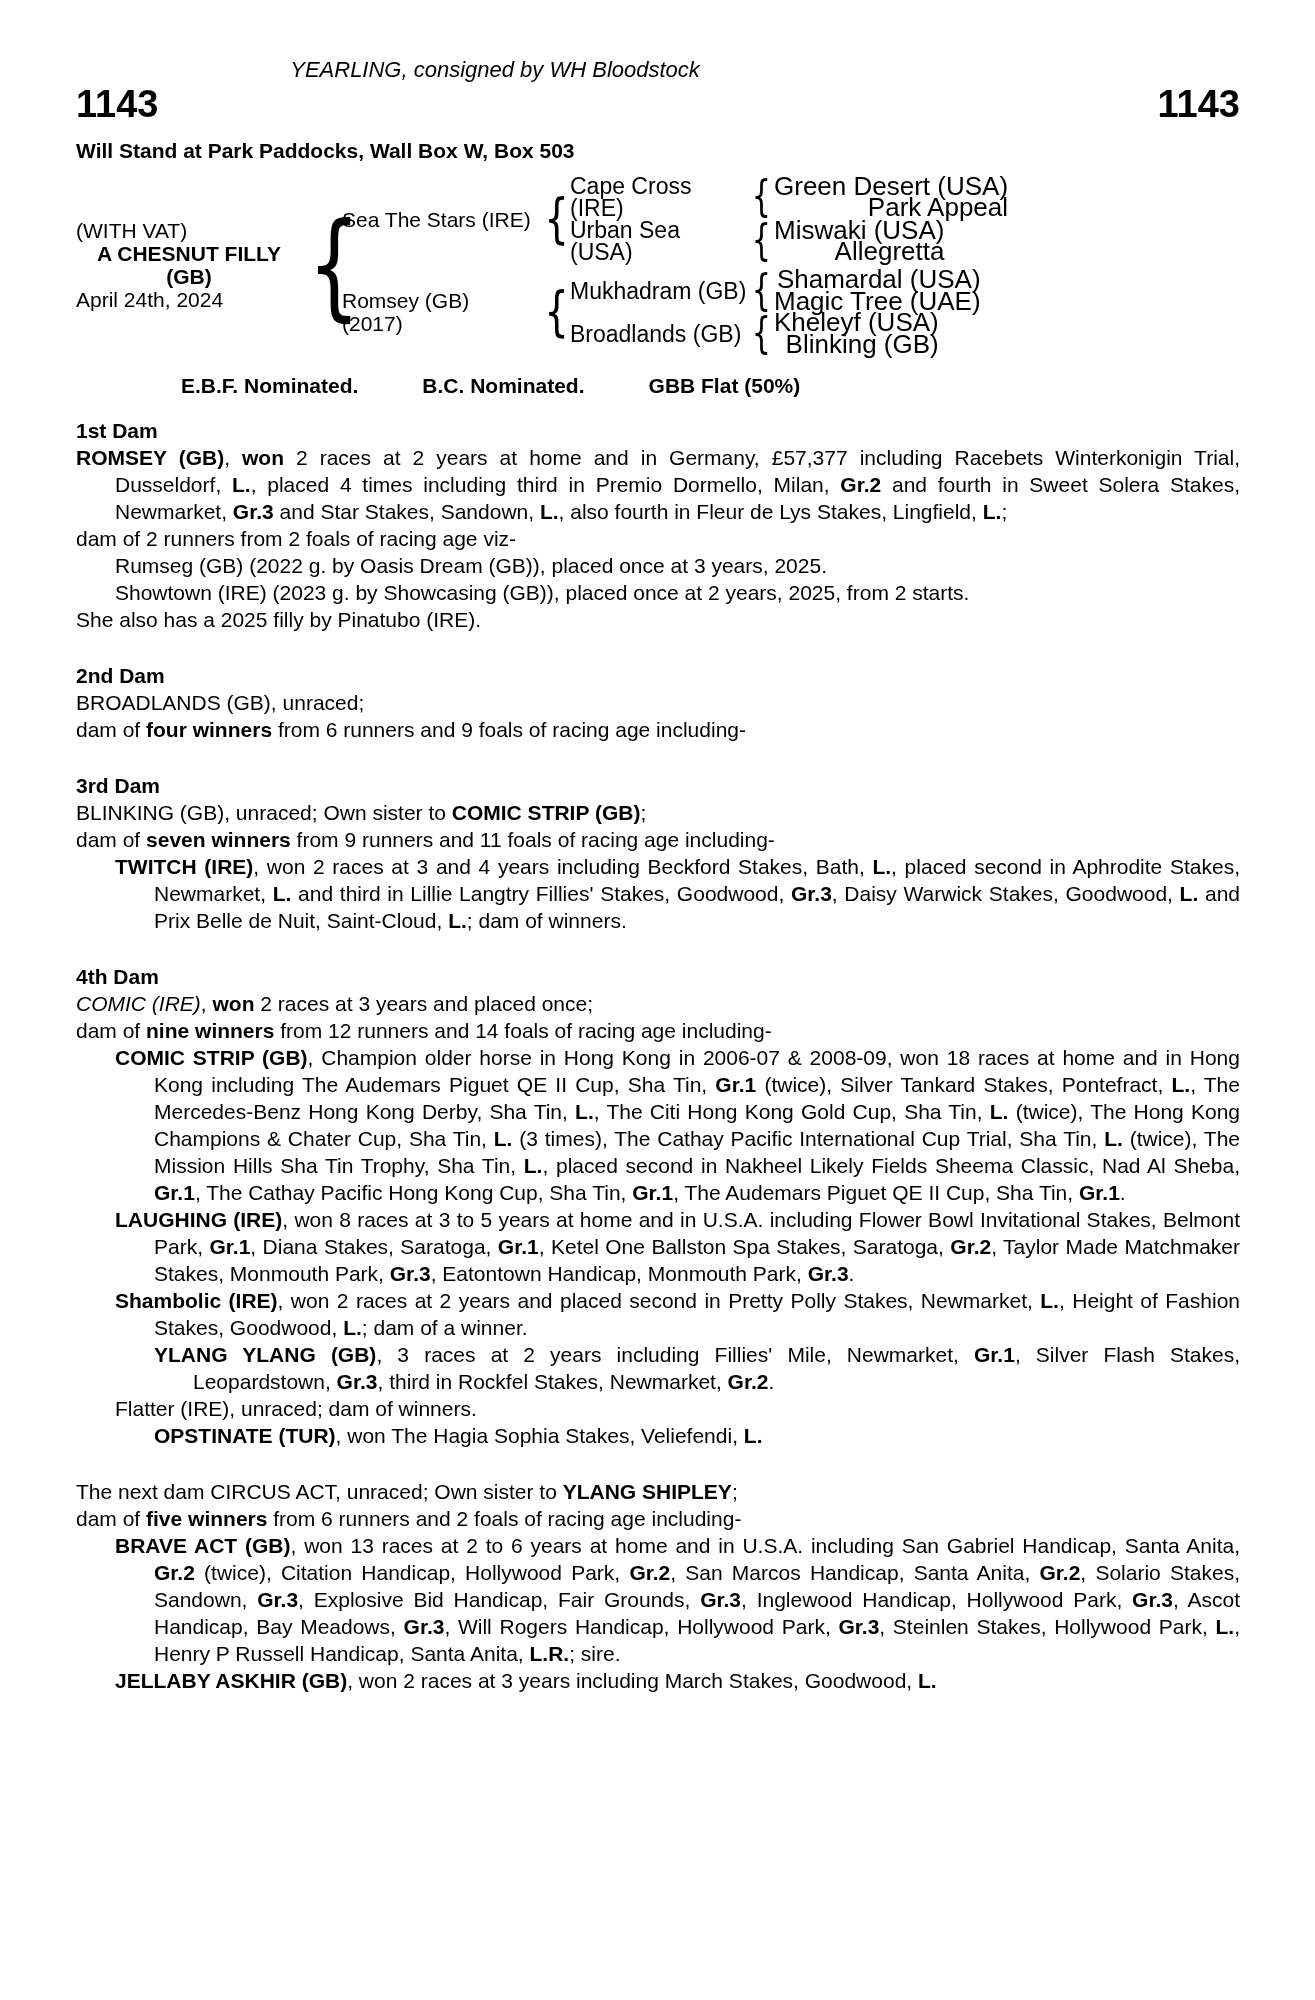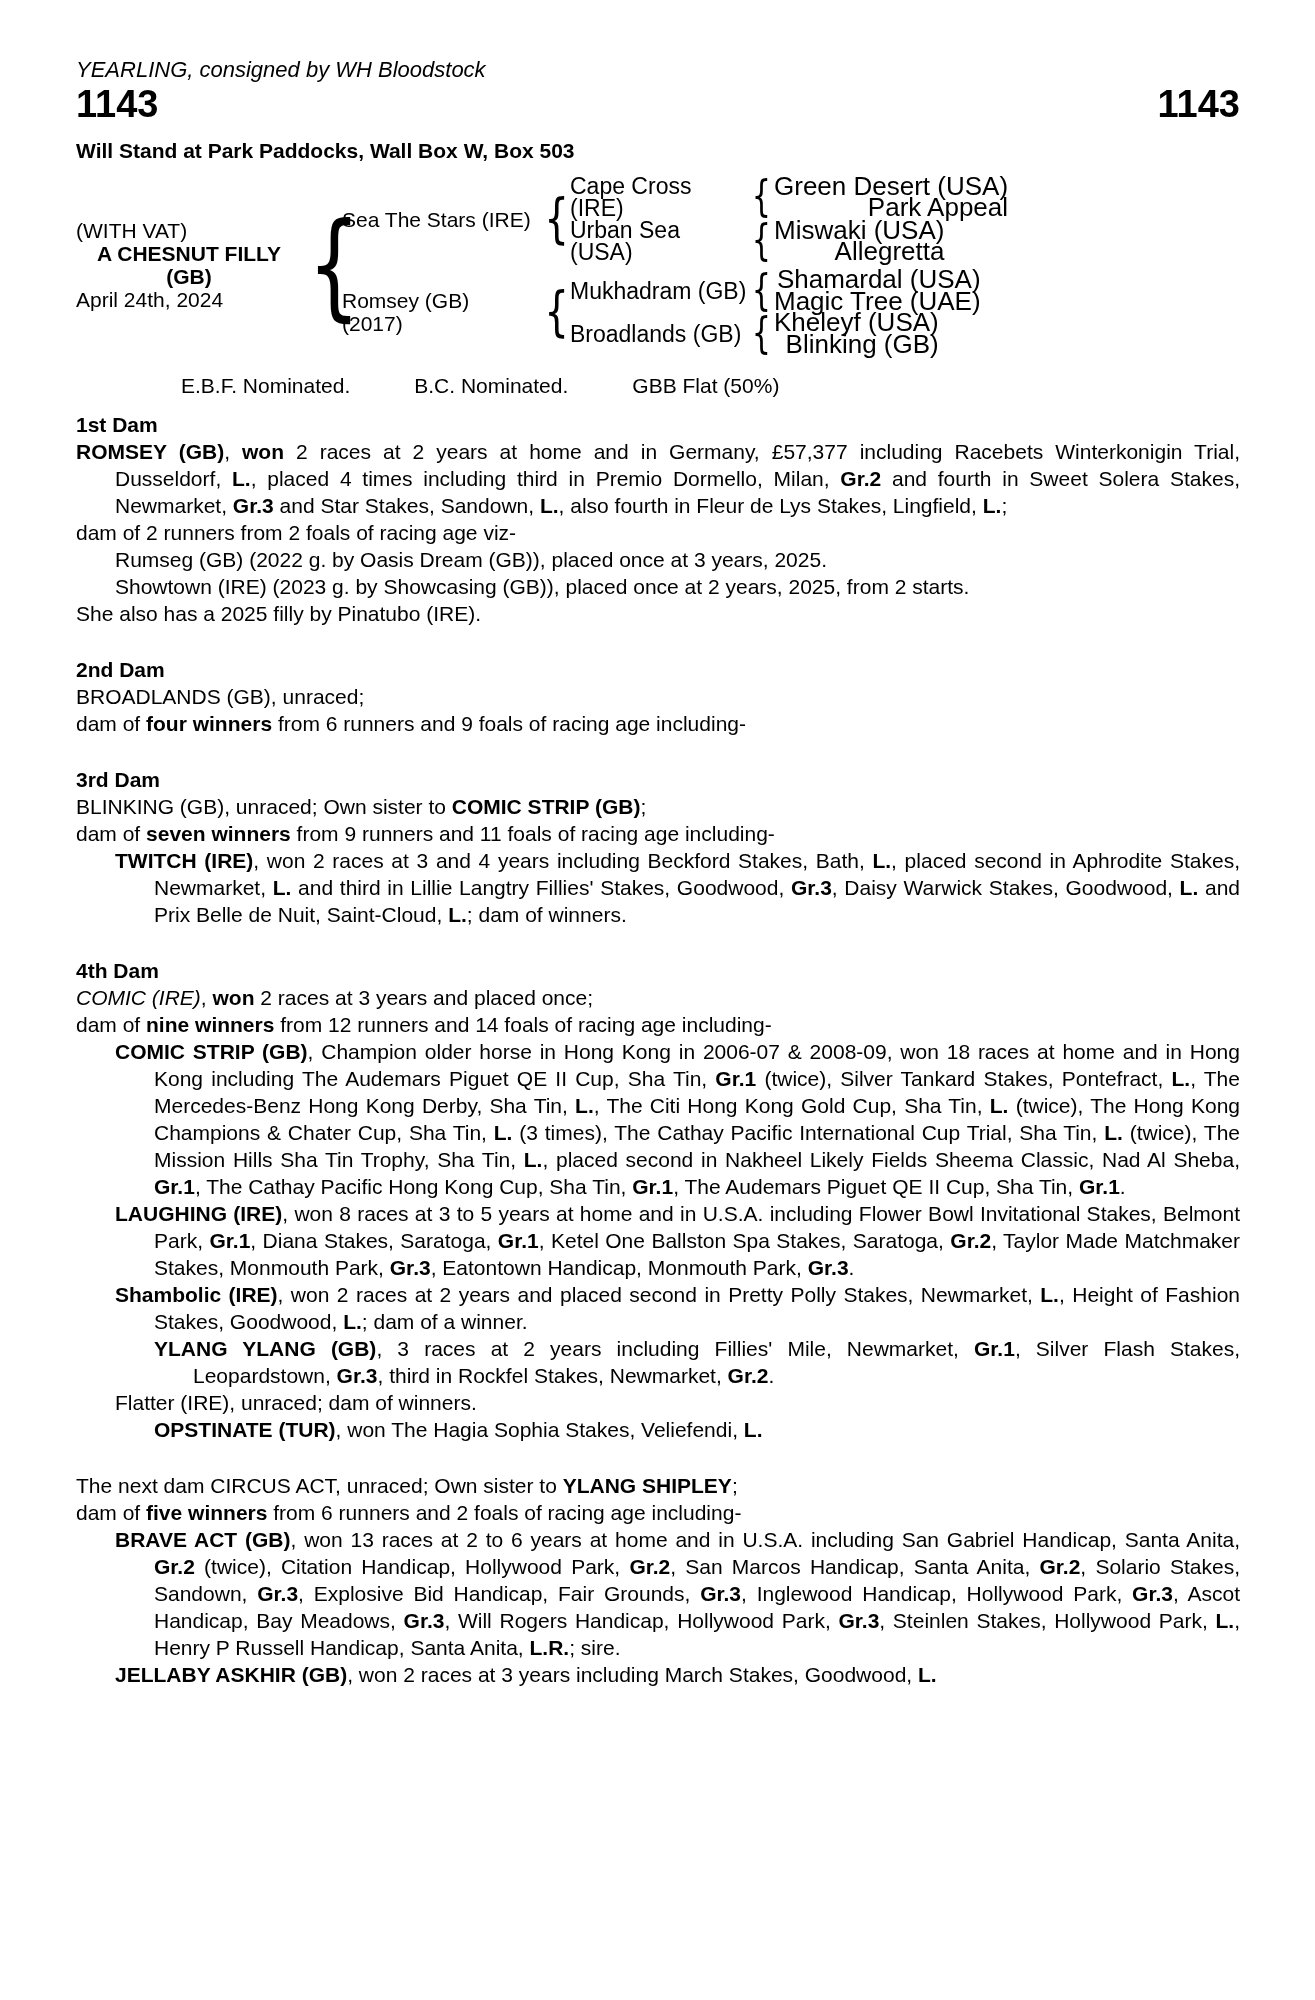--- a/index.html
+++ b/index.html
@@ -5,21 +5,21 @@
   * { margin:0; padding:0; box-sizing:border-box; }
   html,body { background:#ffffff; }
   body {
     width:1315px; min-height:2000px;
     color:#000;
     font-family:"Liberation Sans","DejaVu Sans",sans-serif;
     font-size:21px; line-height:27px;
   }
   .page { padding:56px 75px 40px 76px; }
 
-  .consignor-wrap { width:72%; text-align:left; }
+  .consignor-wrap { width:72%; text-align:center; }
   .consignor { font-style:italic; font-size:22px; }
 
   .lot-line { display:flex; justify-content:space-between; align-items:flex-start;
               font-weight:bold; font-size:38px; line-height:42px; margin-top:0px; }
 
   .stand-line { font-weight:bold; margin-top:12px; font-size:21px; }
 
   
   .ped { display:flex; align-items:center; margin-top:8px; }
   .subject { width:226px; line-height:23px; }
@@ -30,24 +30,24 @@
   .gen1-name { width:198px; font-size:21px; line-height:23px; }
   .gen2-name { width:178px; font-size:23px; line-height:22px; }
   .leaf { font-size:26px; line-height:21.5px; white-space:nowrap;text-align:right; }
   .brace { font-family:"DejaVu Sans",sans-serif; font-weight:400; line-height:0.8;
            transform:scaleX(0.72); text-align:center; }
   .brace-root { font-size:116px; width:40px; }
   .brace-mid  { font-size:54px;  width:30px; }
   .brace-leaf { font-size:42px;  width:26px; }
 
   
-  .noms { display:flex; gap:64px; padding-left:105px; font-weight:normal; margin-top:14px; }
+  .noms { display:flex; gap:64px; padding-left:105px; font-weight:bold; margin-top:14px; }
 
   
-  .catalog-body { margin-top:12px; text-align:justify; }
+  .catalog-body { margin-top:18px; text-align:justify; }
   .section { margin-top:29px; }
   .section:first-child { margin-top:0; }
   .section-heading { font-weight:bold; }
   .para { margin:0; }
   .b { font-weight:bold; }
   .i { font-style:italic; }
 </style>
 </head>
 <body>
 

